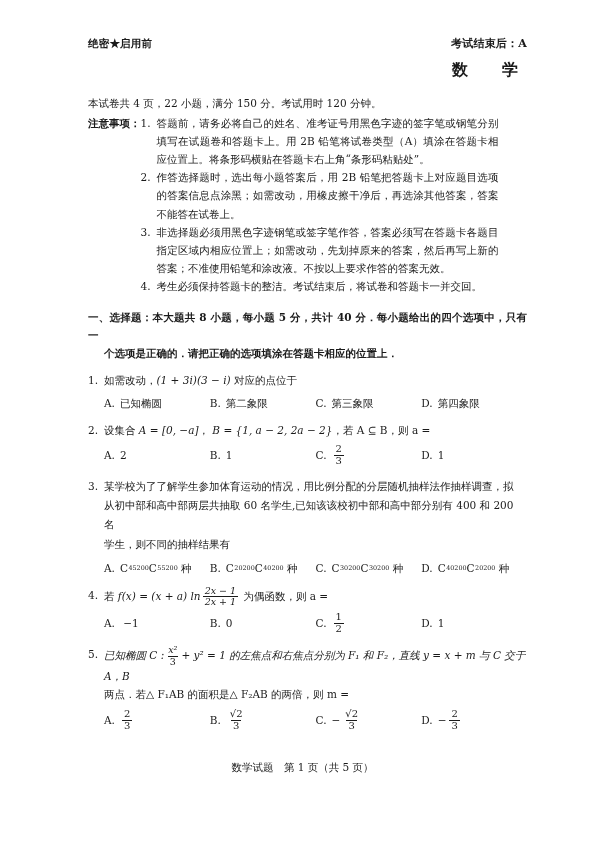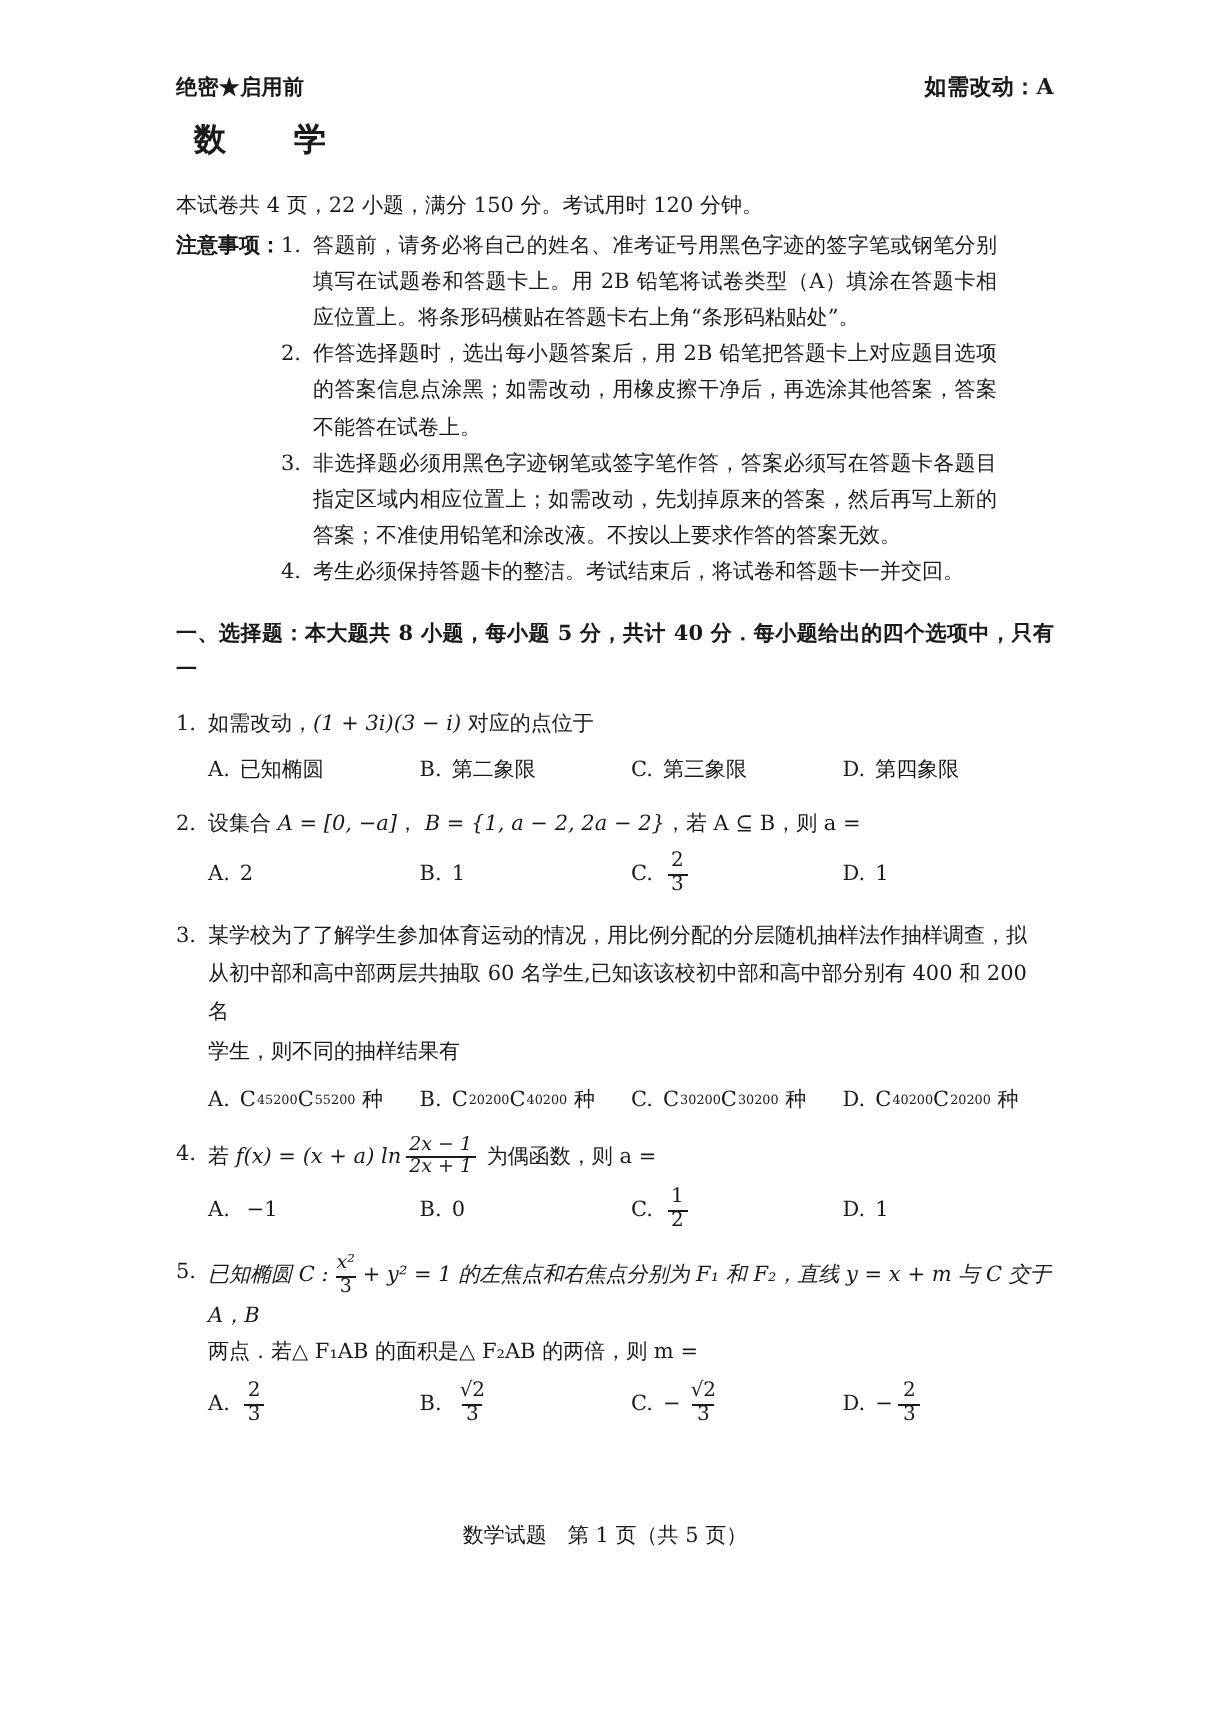--- a/index.html
+++ b/index.html
@@ -34,21 +34,21 @@
   
   .main-title {
     text-align: center;
     font-size: 17.5px;
     font-weight: bold;
     margin-top: 17px;
     letter-spacing: .4px;
     white-space: nowrap;
   }
   .subject-title {
-    text-align: left;
+    text-align: right;
     font-size: 16px;
     font-weight: bold;
     margin-top: 9px;
     letter-spacing: 9px;
     text-indent: 9px;
   }
 
   
   .meta-line {
     margin-top: 14px;
@@ -160,21 +160,21 @@
     font-size: 10.5px;
   }
 </style>
 </head>
 <body>
 
 <div class="page">
 
   <div class="header-row">
     <span>绝密★启用前</span>
-    <span class="right">如需改动：A</span>
+    <span class="right">考试结束后：A</span>
   </div>
 
   <div class="subject-title">数　学</div>
 
   <div class="meta-line">本试卷共 4 页，22 小题，满分 150 分。考试用时 120 分钟。</div>
 
   <div class="notice">
     <span class="notice-head">注意事项：</span><span class="notice-items">
       <span class="notice-item">
         <span class="notice-num">1.</span>
@@ -190,20 +190,21 @@
       </span>
       <span class="notice-item">
         <span class="notice-num">4.</span>
         <span class="notice-text">考生必须保持答题卡的整洁。考试结束后，将试卷和答题卡一并交回。</span>
       </span>
     </span>
   </div>
 
   <div class="section-head">
     <span>一、选择题：本大题共 8 小题，每小题 5 分，共计 40 分．每小题给出的四个选项中，只有一</span>
+    <span class="l2">个选项是正确的．请把正确的选项填涂在答题卡相应的位置上．</span>
   </div>
 
   <div class="question">
     <div class="q-stem">
       <span class="q-num">1.</span>
       <span class="q-body"><span>如需改动，</span><span class="it">(1 + 3i)(3 − i)</span><span> 对应的点位于</span></span>
     </div>
     <div class="options w-quad">
       <span class="opt">
           <span class="opt-label">A.</span>

